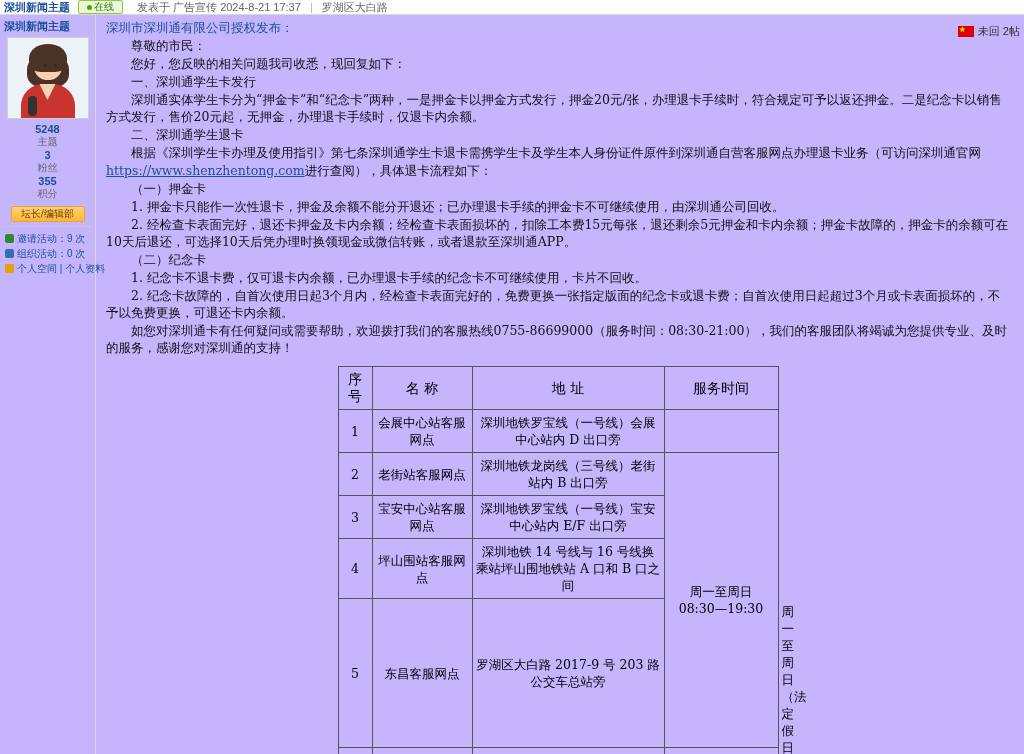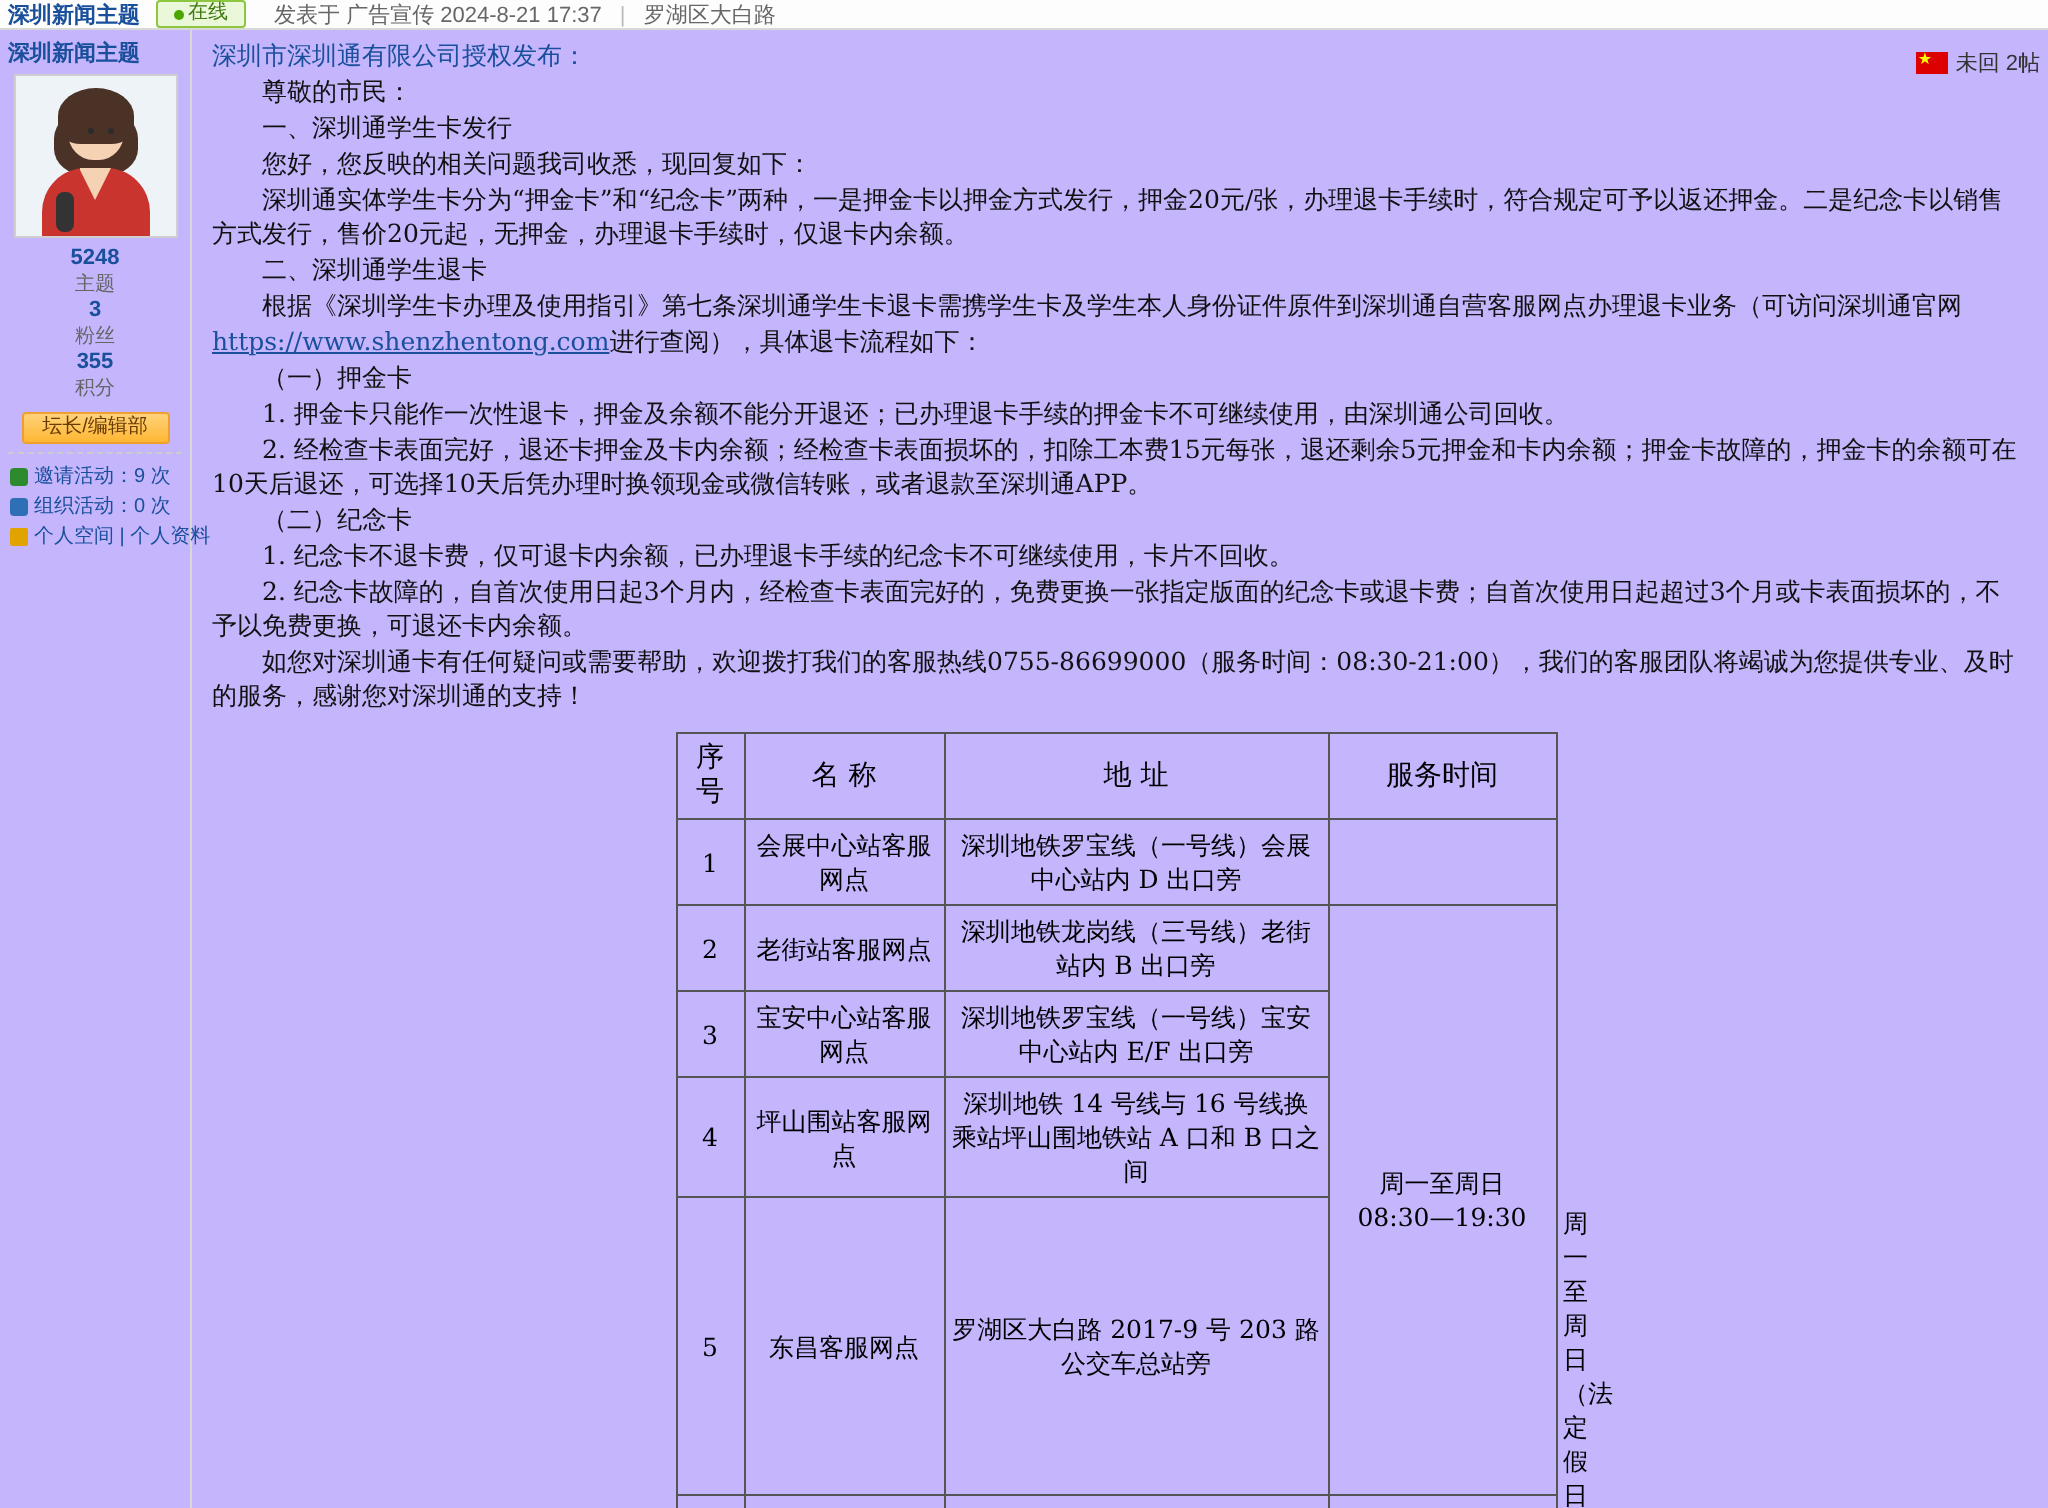--- a/index.html
+++ b/index.html
@@ -336,22 +336,22 @@
       <div class="panel-link">
         <span class="mini-icon home"></span>
         <span>个人空间 | 个人资料</span>
       </div>
     </div>
 
     <div class="main">
       <div class="post">
         <p class="noindent lead">深圳市深圳通有限公司授权发布：</p>
         <p>尊敬的市民：</p>
+        <p>您好，您反映的相关问题我司收悉，现回复如下：</p>
         <p>一、深圳通学生卡发行</p>
-        <p>您好，您反映的相关问题我司收悉，现回复如下：</p>
         <p>深圳通实体学生卡分为“押金卡”和“纪念卡”两种，一是押金卡以押金方式发行，押金20元/张，办理退卡手续时，符合规定可予以返还押金。二是纪念卡以销售方式发行，售价20元起，无押金，办理退卡手续时，仅退卡内余额。</p>
         <p>二、深圳通学生退卡</p>
         <p>
           <span>根据《深圳学生卡办理及使用指引》第七条深圳通学生卡退卡需携学生卡及学生本人身份证件原件到深圳通自营客服网点办理退卡业务（可访问深圳通官网</span>
         </p>
         <p class="noindent">
           <a class="inline-link" href="#">https://www.shenzhentong.com</a><span>进行查阅），具体退卡流程如下：</span>
         </p>
         <p>（一）押金卡</p>
         <p>1. 押金卡只能作一次性退卡，押金及余额不能分开退还；已办理退卡手续的押金卡不可继续使用，由深圳通公司回收。</p>

